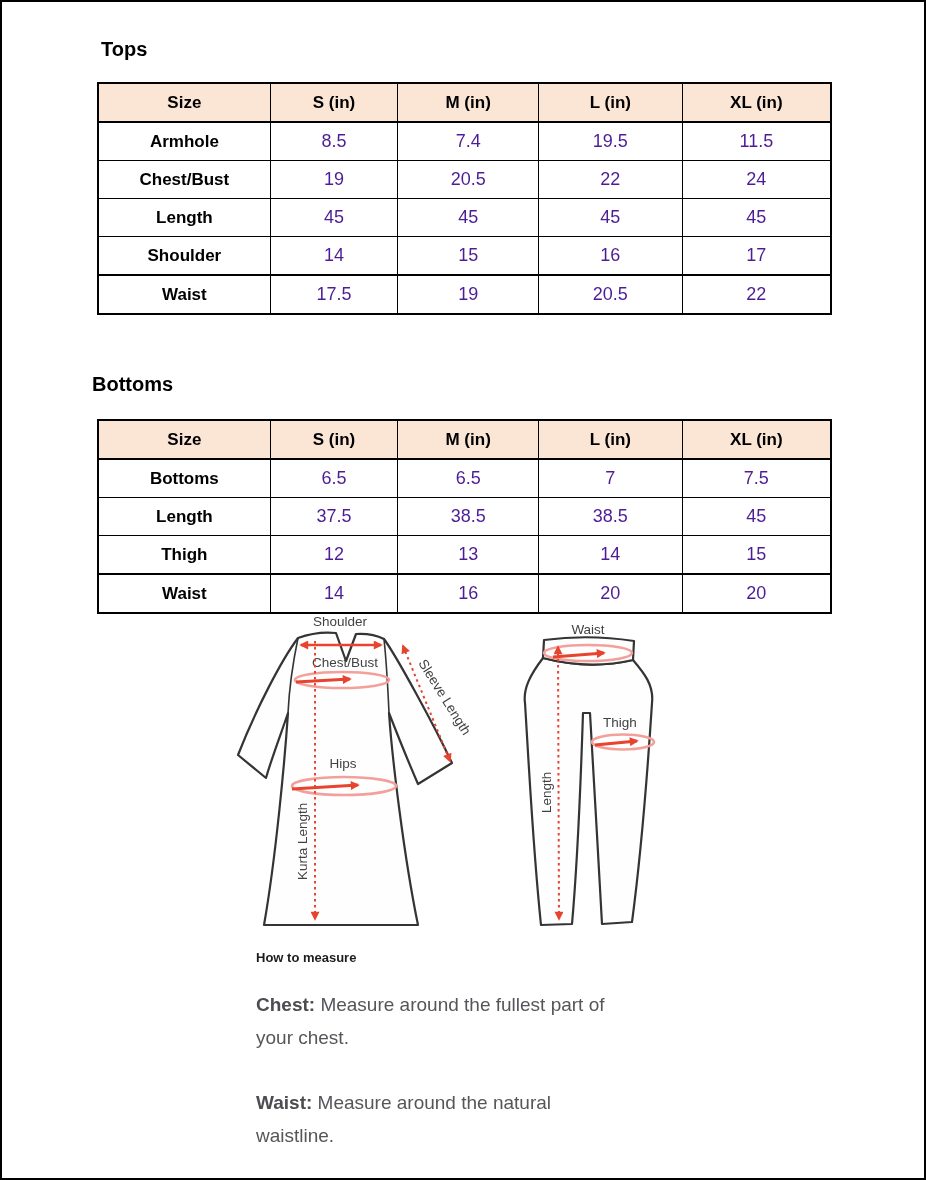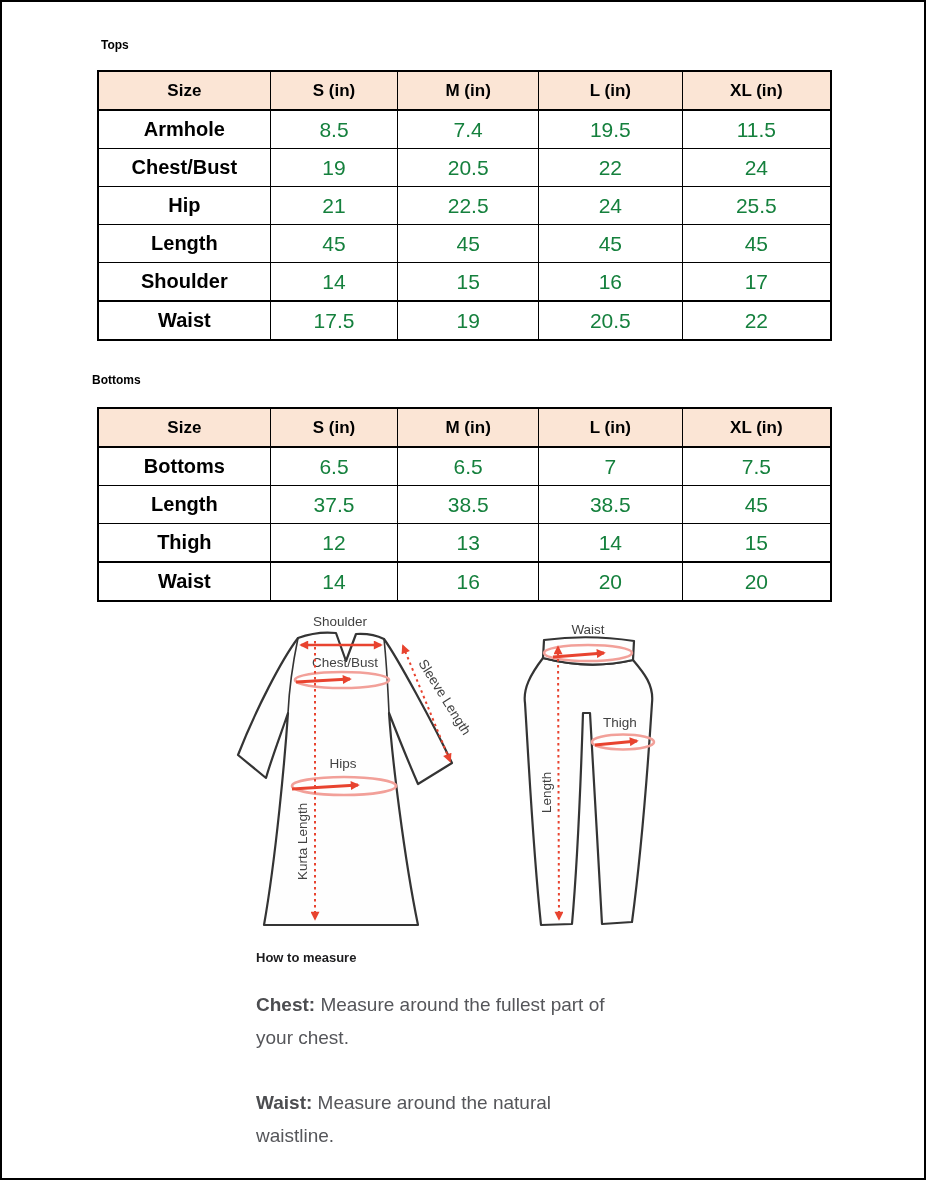--- a/index.html
+++ b/index.html
@@ -7,54 +7,55 @@
     position:relative;
     width:926px;height:1180px;
     background:#ffffff;
     border:2px solid #000;
     box-sizing:border-box;
     font-family:"Liberation Sans", sans-serif;
     overflow:hidden;
   }
   .sec-title{
     position:absolute;
-    font-size:12px;
+    font-size:20px;
     font-weight:bold;
     color:#000;
   }
   .size-table{
     position:absolute;
     width:735px;
     border-collapse:collapse;
     table-layout:fixed;
     border:2px solid #000;
+    margin-top:12px;
   }
   .size-table th,.size-table td{
     border:1px solid #000;
     text-align:center;
     vertical-align:middle;
     height:37px;
     padding:0;
   }
   .size-table thead th{
     background:#fbe5d5;
     font-weight:bold;
     font-size:17px;
     border-bottom:2px solid #000;
     color:#000;
   }
   .size-table td.rowlabel{
     font-weight:bold;
-    font-size:20px;
+    font-size:17px;
     color:#000;
   }
   .size-table td.val{
-    font-size:21px;
+    font-size:18px;
     font-weight:normal;
-    color:#15803d;
+    color:#4c1d95;
   }
   .size-table tbody tr:last-child td{border-top:2px solid #000;}
   .diagram{
     position:absolute;
     left:210px;top:605px;
     width:500px;height:340px;
   }
   .diagram text{
     font-family:"Liberation Sans", sans-serif;
     font-size:13.5px;
@@ -109,27 +110,20 @@
         <td class="val">7.4</td>
         <td class="val">19.5</td>
         <td class="val">11.5</td>
       </tr>
       <tr>
         <td class="rowlabel">Chest/Bust</td>
         <td class="val">19</td>
         <td class="val">20.5</td>
         <td class="val">22</td>
         <td class="val">24</td>
-      </tr>
-      <tr>
-        <td class="rowlabel">Hip</td>
-        <td class="val">21</td>
-        <td class="val">22.5</td>
-        <td class="val">24</td>
-        <td class="val">25.5</td>
       </tr>
       <tr>
         <td class="rowlabel">Length</td>
         <td class="val">45</td>
         <td class="val">45</td>
         <td class="val">45</td>
         <td class="val">45</td>
       </tr>
       <tr>
         <td class="rowlabel">Shoulder</td>

